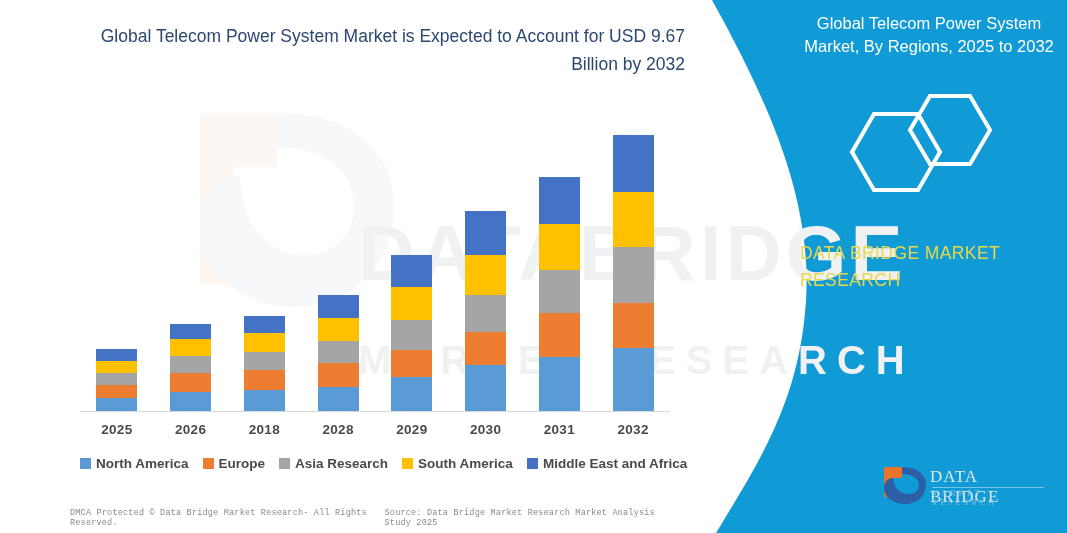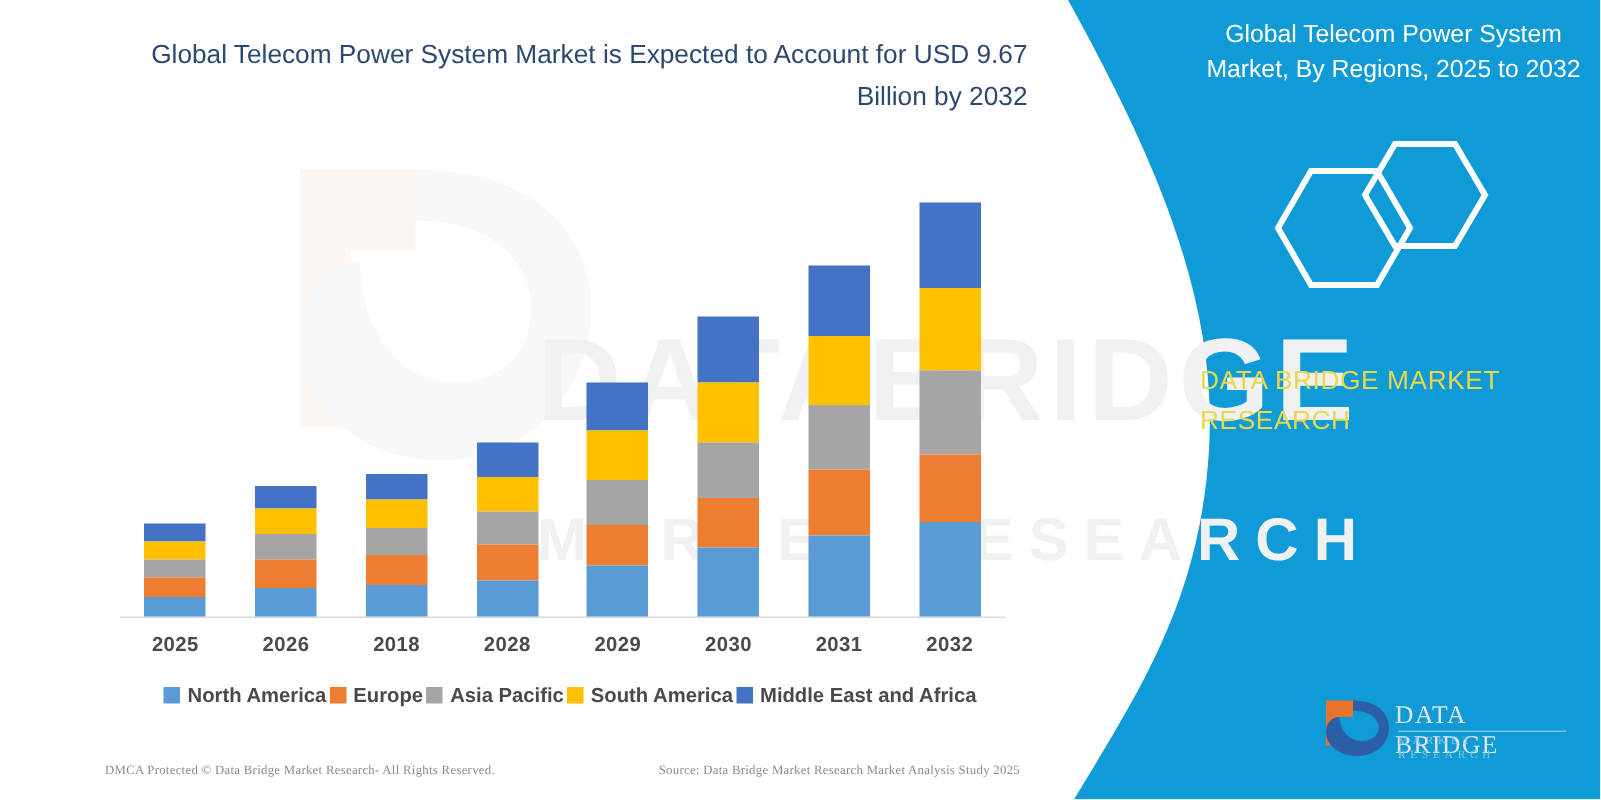--- a/index.html
+++ b/index.html
@@ -174,23 +174,23 @@
     font-weight:700;
     letter-spacing:.3px;
   }
 
   #legend {
     position:absolute;
     z-index:2;
     left:80px; top:456px;
     width:600px;
     display:flex;
-    justify-content:center;
+    justify-content:space-between;
     align-items:center;
-    gap:2px;
+    gap:14px;
   }
   .legend-item {
     display:flex;
     align-items:center;
     gap:5px;
   }
   .legend-swatch {
     width:11px; height:11px;
     flex:0 0 auto;
   }
@@ -203,21 +203,21 @@
 
   #footer {
     position:absolute;
     z-index:2;
     left:70px; top:508px;
     width:610px;
     display:flex;
     justify-content:space-between;
     align-items:flex-start;
     color:#8a8a8a;
-    font-family:Liberation Serif, serif;
+    font-family:Liberation Mono, monospace;
     font-size:8.5px;
     letter-spacing:.2px;
   }
 </style>
 </head>
 <body>
 
 <div id="right-panel">
   <svg width="1067" height="533" viewBox="0 0 1067 533">
     <path id="panel-path" d="M 712,0 L 1067,0 L 1067,533 L 716,533
@@ -342,21 +342,21 @@
       <div class="legend-item">
         <span class="legend-swatch" style="background: rgb(91, 155, 213);"></span>
         <span class="legend-label">North America</span>
       </div>
       <div class="legend-item">
         <span class="legend-swatch" style="background: rgb(237, 125, 49);"></span>
         <span class="legend-label">Europe</span>
       </div>
       <div class="legend-item">
         <span class="legend-swatch" style="background: rgb(165, 165, 165);"></span>
-        <span class="legend-label">Asia Pacific</span>
+        <span class="legend-label">Asia Research</span>
       </div>
       <div class="legend-item">
         <span class="legend-swatch" style="background: rgb(255, 192, 0);"></span>
         <span class="legend-label">South America</span>
       </div>
       <div class="legend-item">
         <span class="legend-swatch" style="background: rgb(68, 114, 196);"></span>
         <span class="legend-label">Middle East and Africa</span>
       </div>
     </div>

